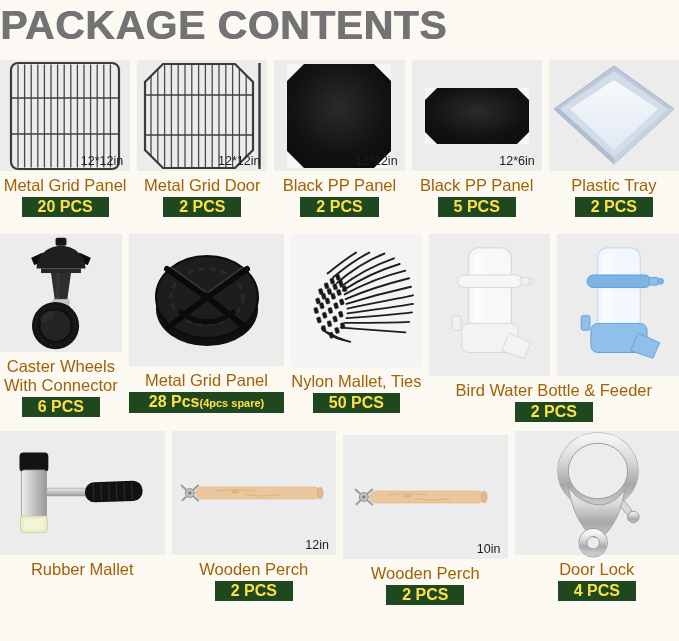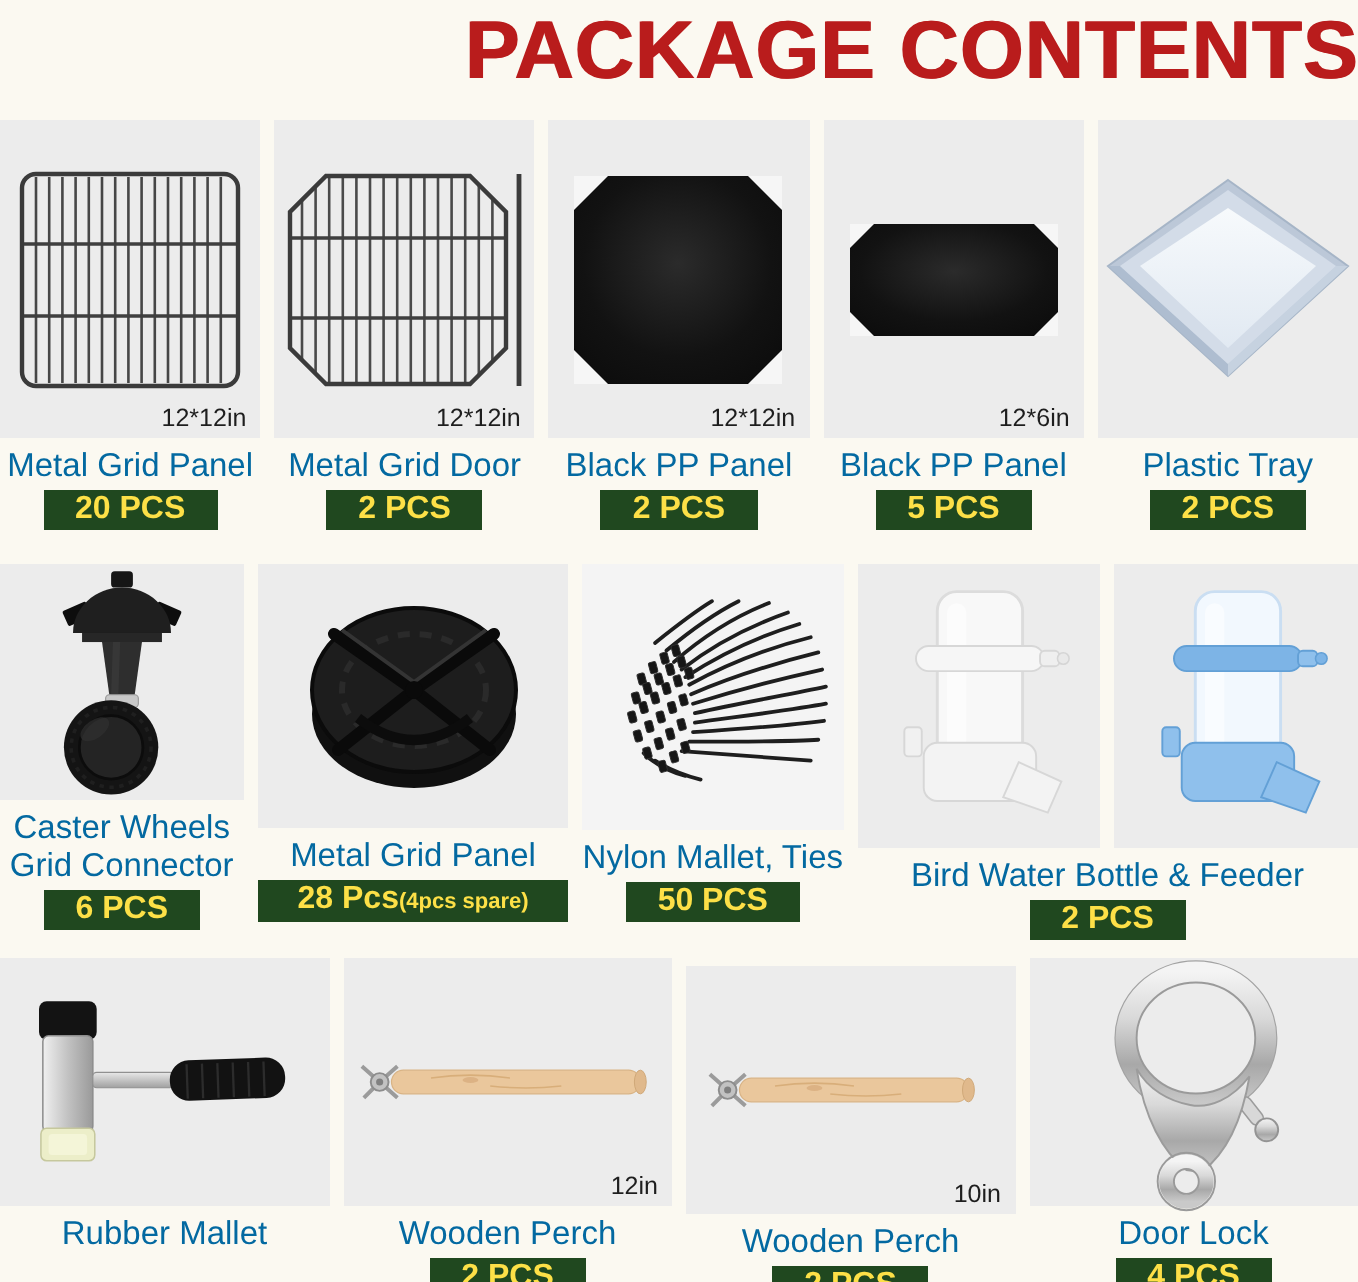--- a/index.html
+++ b/index.html
@@ -2,47 +2,47 @@
 <html><head>
 <meta charset="utf-8">
 <style>
   html,body { margin:0; padding:0; }
   .page {
     position:relative; width:679px; height:641px; overflow:hidden;
     background:#fbf9f1;
     font-family:"Liberation Sans", sans-serif;
   }
   .title {
-    margin:0; padding-top:2px; text-align:right;
+    margin:0; padding-top:2px; text-align:left;
     font-size:41px; line-height:46px; font-weight:bold; letter-spacing:.5px;
-    color:#b91c1c; text-shadow:.8px 0 0 currentColor;
+    color:#737373; text-shadow:.8px 0 0 currentColor;
   }
   .row { display:grid; gap:7px; }
   .row1 { grid-template-columns:repeat(5,1fr); margin-top:12px; }
   .row2 { grid-template-columns:repeat(5,1fr); margin-top:17px; }
   .row3 { grid-template-columns:repeat(4,1fr); margin-top:18px; align-items:start; }
   .cell { display:flex; flex-direction:column; }
   .row2 .cell { height:179px; }
   .imgbox {
     background:#ececec; position:relative;
     display:flex; align-items:center; justify-content:center;
   }
-  .row1 .imgbox { height:159px; }
+  .row1 .imgbox { height:111px; }
   .row2 .imgbox { height:142px; }
   .row2 .cell-caster .imgbox { height:123px; }
   .row3 .imgbox { height:124px; }
   .imgbox.lighter { background:#f4f4f4; }
   .imgbox svg { display:block; }
   .size {
     position:absolute; right:7px; bottom:3px;
     font-size:12.5px; color:#1e1e1e;
   }
   .text { margin-top:auto; }
   .label {
-    text-align:center; font-size:16.5px; line-height:19px; color:#0369a1;
+    text-align:center; font-size:16.5px; line-height:19px; color:#a16207;
     margin-top:5px; white-space:nowrap;
   }
   .label .l2 { display:block; }
   .badgewrap { display:flex; justify-content:center; margin-top:2px; }
   .pill {
     background:#20481f; color:#fde047; font-weight:bold;
     font-size:16px; line-height:20px; padding:0 16px; white-space:nowrap;
   }
   .pill .note { font-size:11px; font-weight:bold; }
   .pill.wide { padding:0 20px; }
@@ -185,21 +185,21 @@
           <path d="M47 43 L51 43 L50 72 L46 72 Z" fill="#3a3a3a" opacity=".8"></path>
           <rect x="43" y="72" width="18" height="7" rx="2" fill="#c8c8c8" stroke="#969696" stroke-width=".6"></rect>
           <rect x="49" y="79" width="13" height="17" rx="3" fill="#1d1d1d"></rect>
           <circle cx="46" cy="101" r="26" fill="#141414"></circle>
           <circle cx="46" cy="101" r="22" fill="none" stroke="#1f1f1f" stroke-width="2" stroke-dasharray="2.5 3"></circle>
           <circle cx="46" cy="101" r="17.5" fill="#242424" stroke="#0c0c0c" stroke-width="1.5"></circle>
           <ellipse cx="37" cy="91" rx="9" ry="5" fill="#303030" opacity=".7" transform="rotate(-35 37 91)"></ellipse>
         </svg>
       </div>
       <div class="text">
-        <div class="label"><span>Caster Wheels</span><span class="l2">Grid Connector</span></div>
+        <div class="label"><span>Caster Wheels</span><span class="l2">With Connector</span></div>
         <div class="badgewrap">
             <span class="pill">6 PCS</span>
           </div>
       </div>
     </div>
 
     <div class="cell">
       <div class="imgbox">
         <svg width="120" height="102" viewBox="0 0 120 102">
           <ellipse cx="60" cy="60" rx="51" ry="37" fill="#101010"></ellipse>

